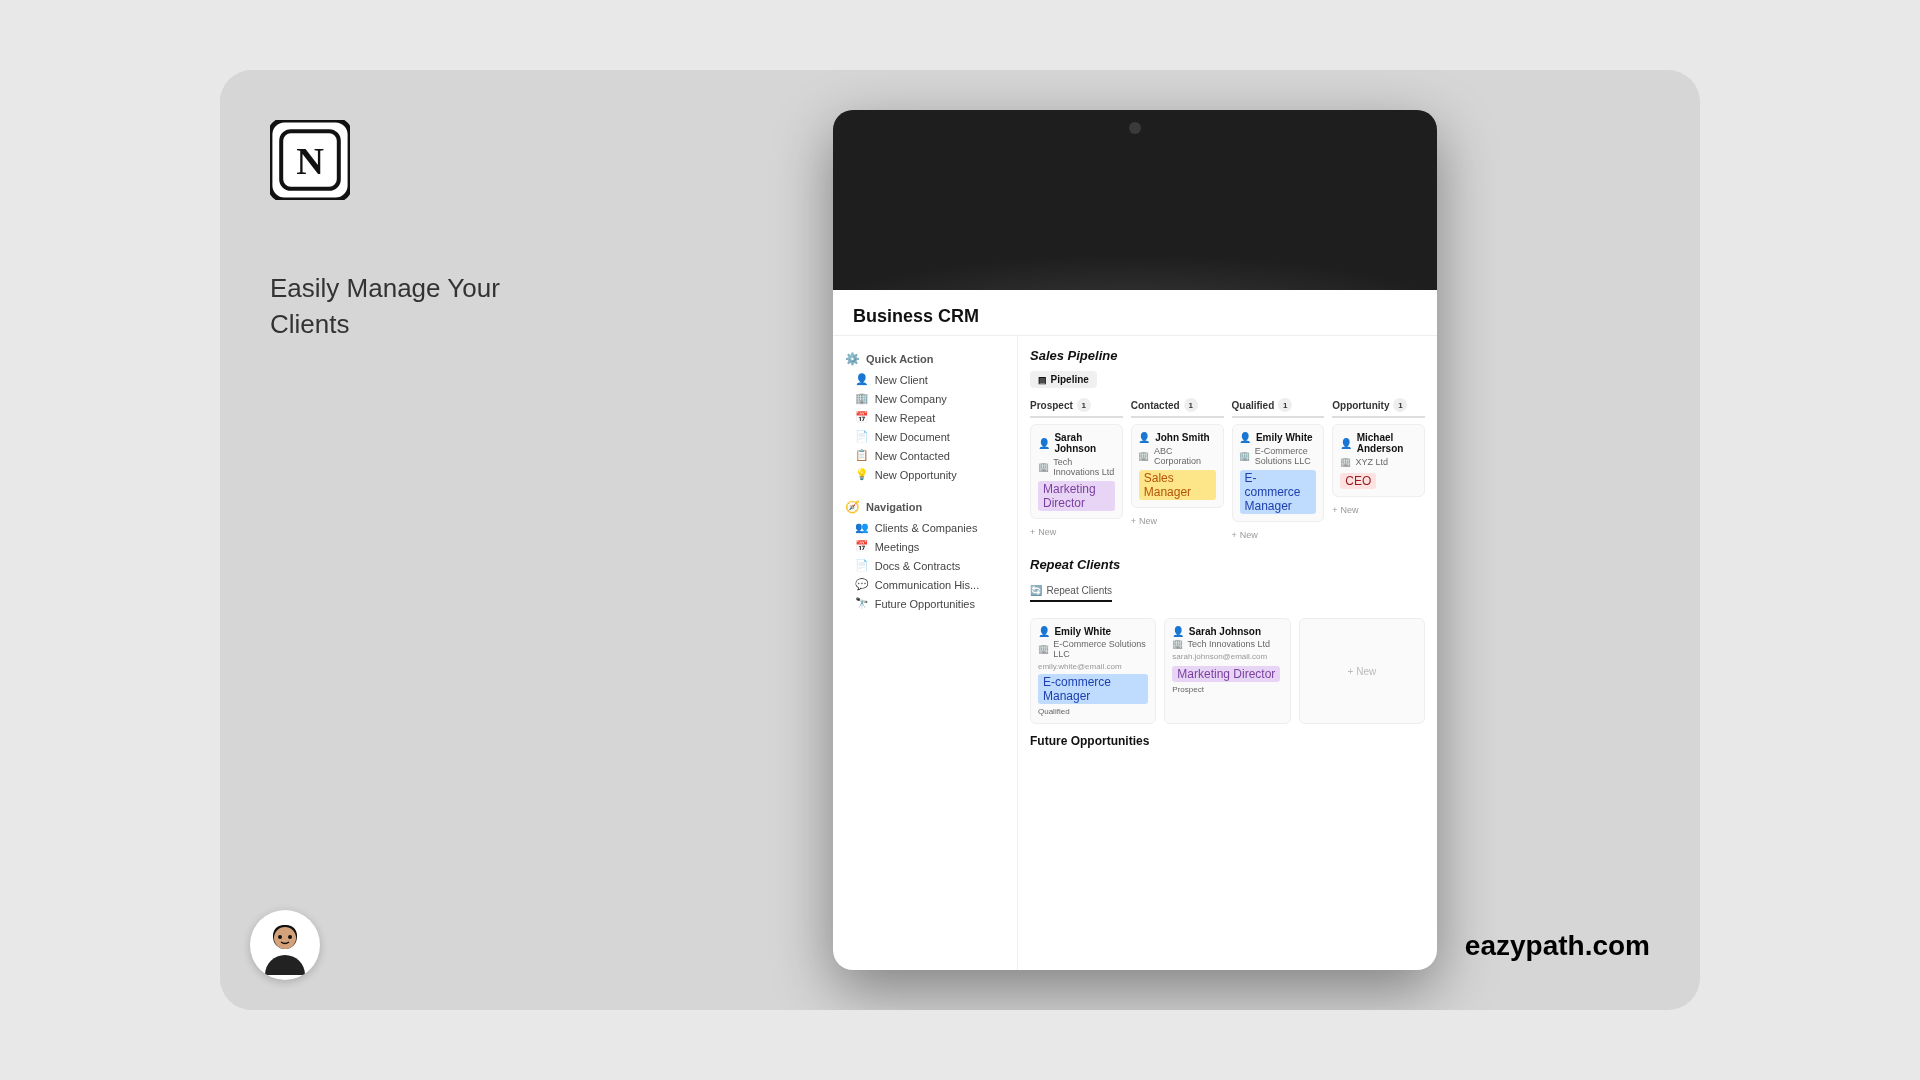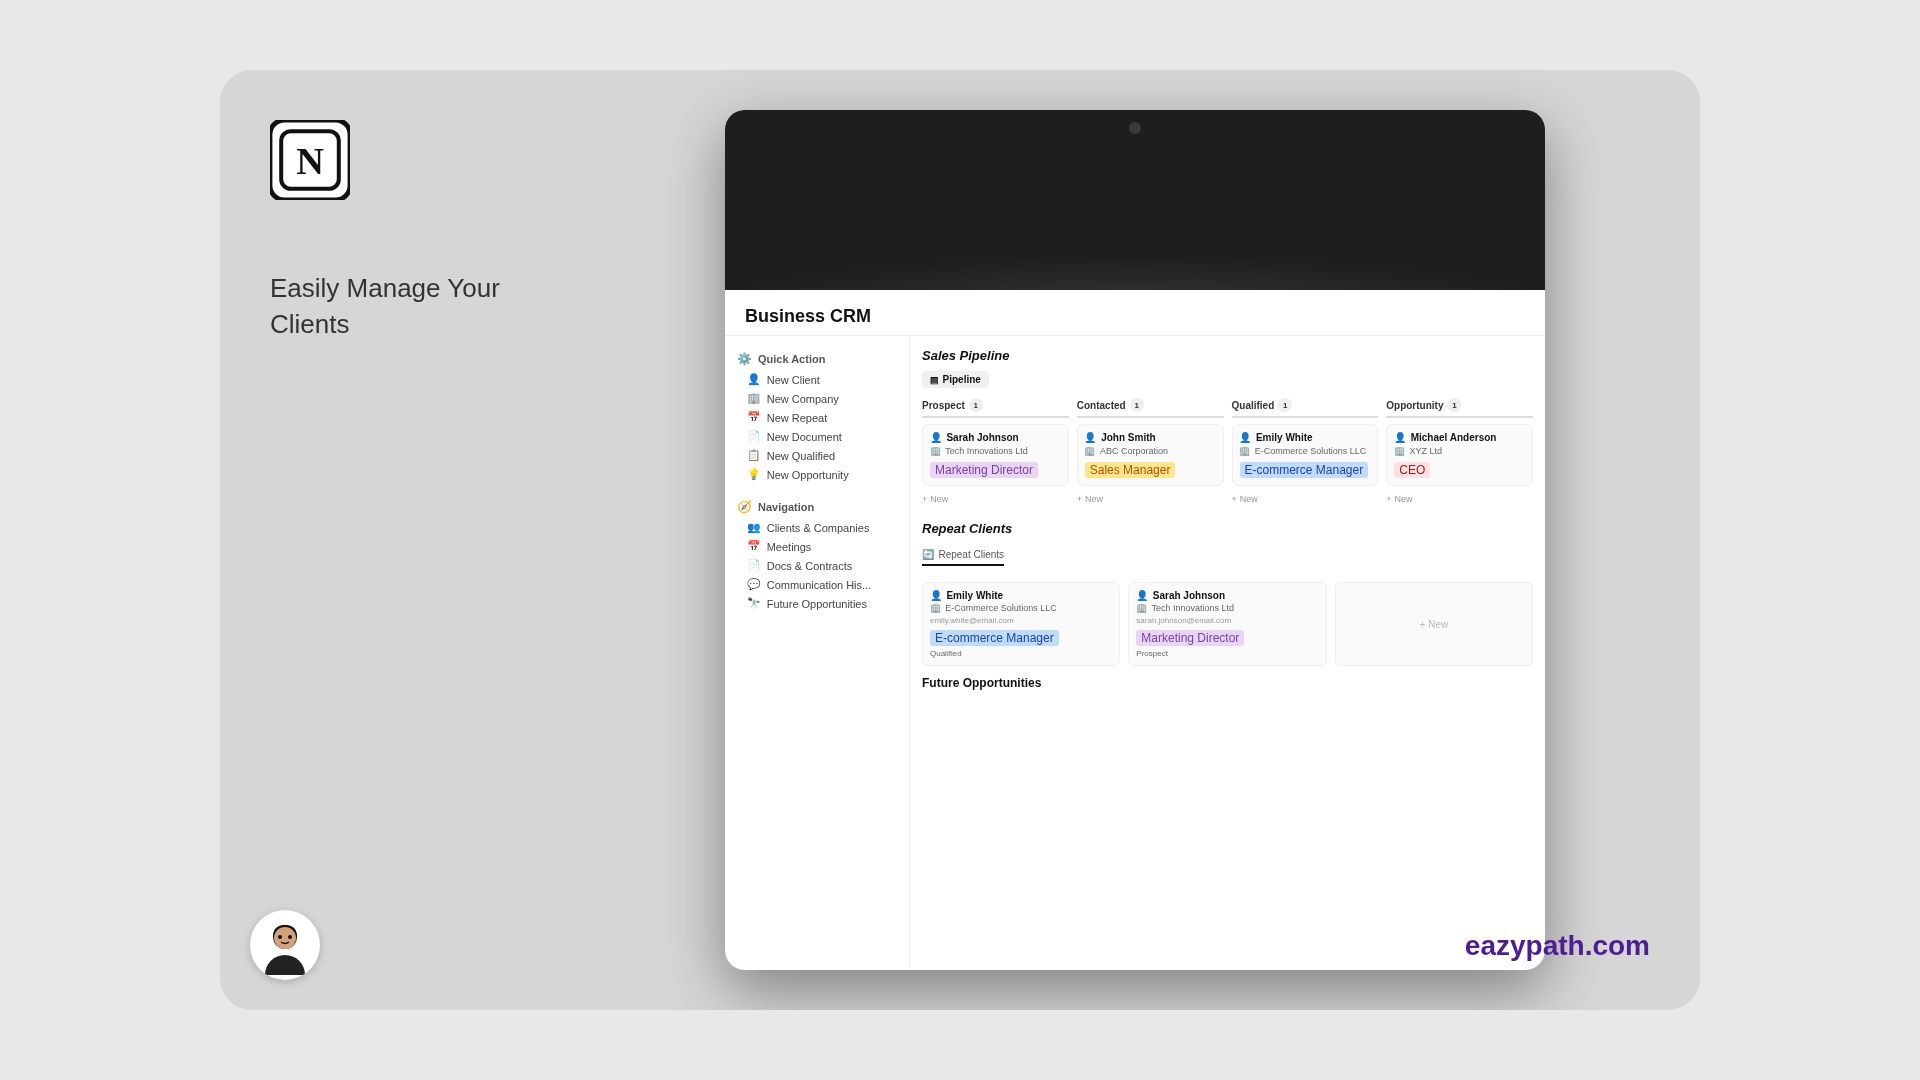--- a/index.html
+++ b/index.html
@@ -67,21 +67,21 @@
     
     .right-panel {
       flex: 1;
       display: flex;
       align-items: center;
       justify-content: center;
       padding: 30px 30px 30px 0;
     }
 
     .laptop-frame {
-      width: 820px;
+      width: 604px;
       height: 860px;
       background: #a3a3a3;
       border-radius: 20px;
       overflow: hidden;
       display: flex;
       flex-direction: column;
       box-shadow: 0 20px 60px rgba(0,0,0,0.4);
     }
 
     .laptop-top-bar {
@@ -390,21 +390,21 @@
       overflow: hidden;
       box-shadow: 0 2px 8px rgba(0,0,0,0.2);
     }
 
     .eazypath-text {
       position: absolute;
       bottom: 48px;
       right: 50px;
       font-size: 28px;
       font-weight: 600;
-      color: #4c1d95;
+      color: #000000;
     }
 
     .future-opp-label {
       font-size: 12px;
       font-weight: 600;
       color: #111;
       margin-top: 4px;
     }
   </style>
 </head>
@@ -460,21 +460,21 @@
               <div class="sidebar-item">
                 <span class="item-icon">📅</span>
                 <span>New Repeat</span>
               </div>
               <div class="sidebar-item">
                 <span class="item-icon">📄</span>
                 <span>New Document</span>
               </div>
               <div class="sidebar-item">
                 <span class="item-icon">📋</span>
-                <span>New Qualified</span>
+                <span>New Contacted</span>
               </div>
               <div class="sidebar-item">
                 <span class="item-icon">💡</span>
                 <span>New Opportunity</span>
               </div>
             </div>
 
             <div class="sidebar-section">
               <div class="sidebar-section-header">
                 <span class="icon">🧭</span>

